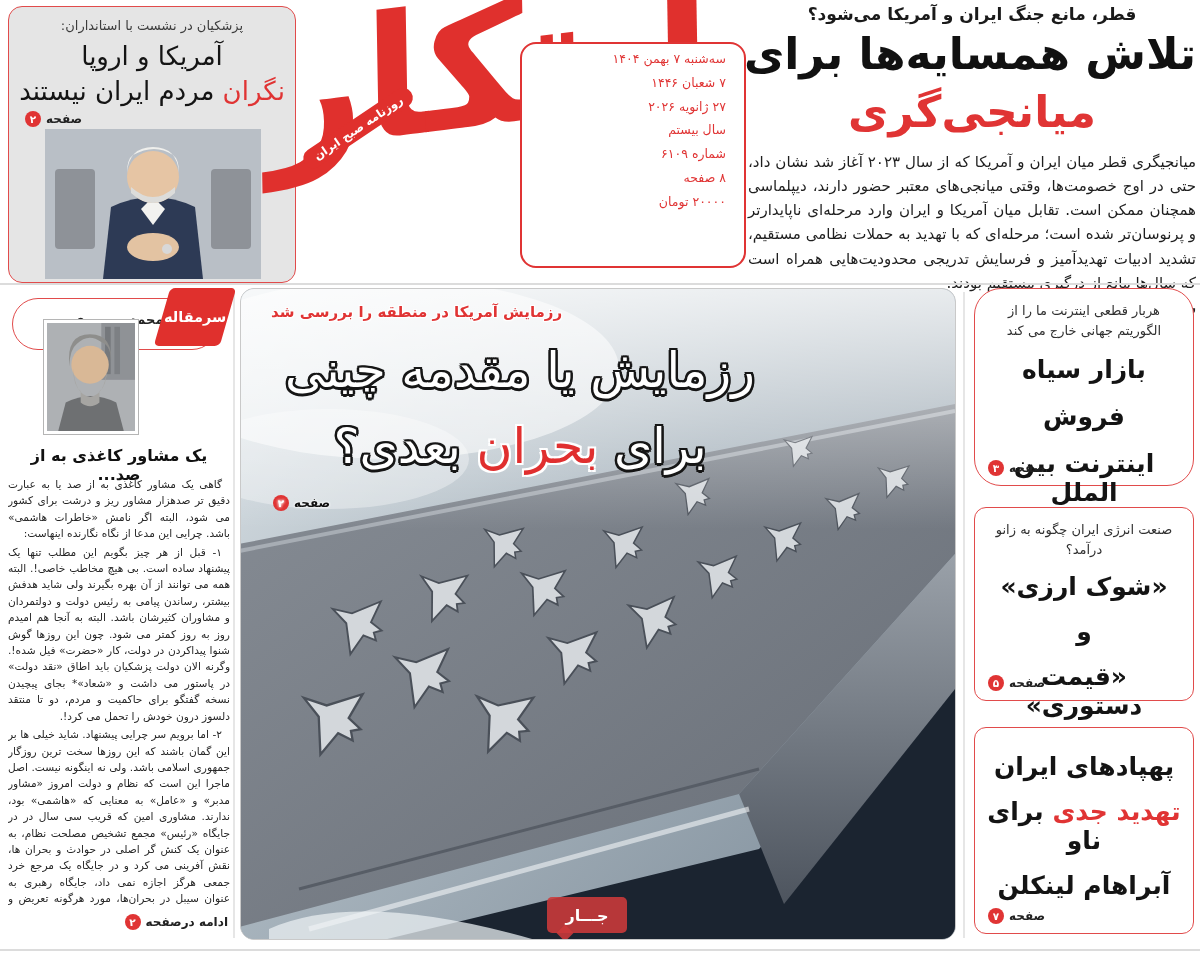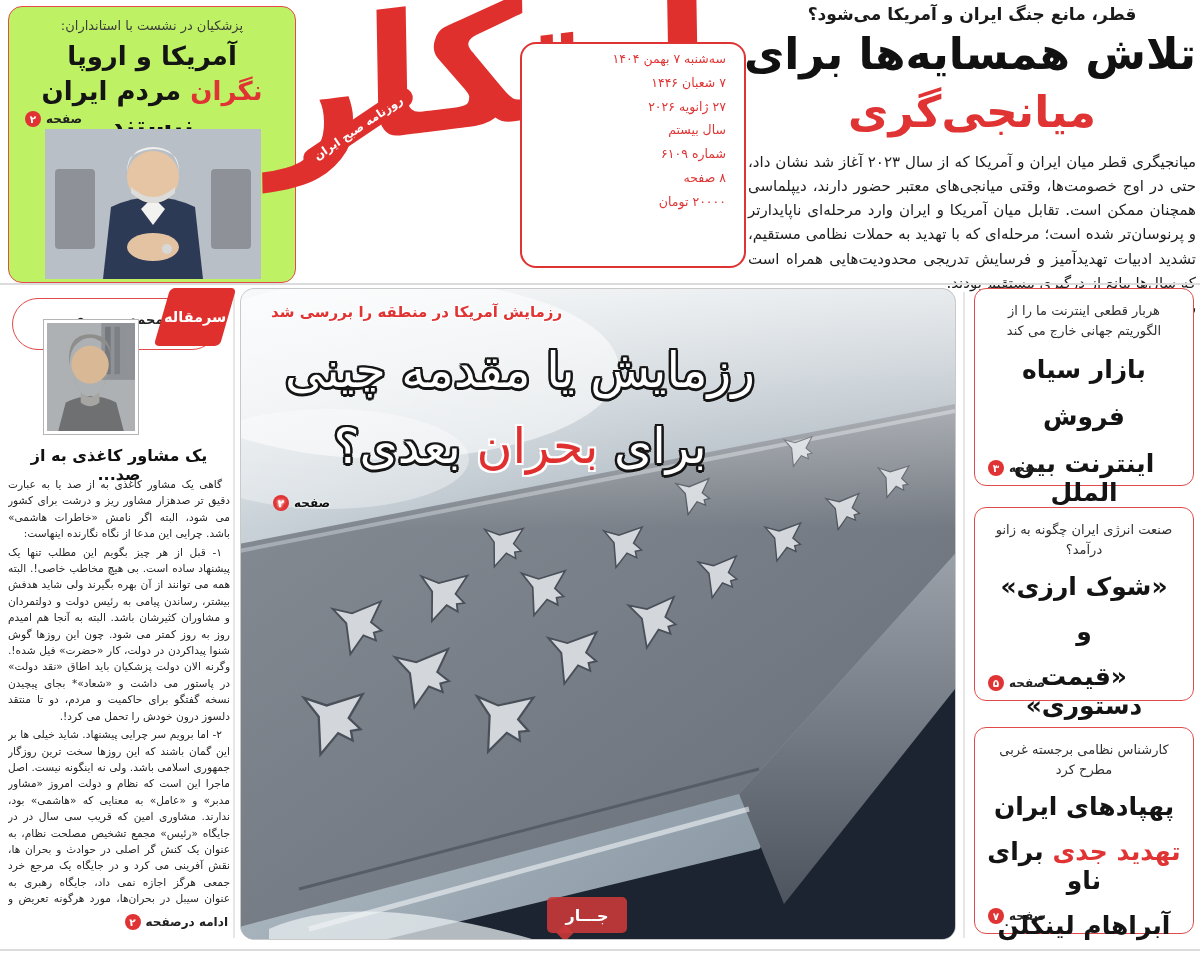--- a/index.html
+++ b/index.html
@@ -19,24 +19,24 @@
     flex:0 0 auto;
   }
   .pgrow { display:flex; align-items:center; gap:5px; font-size:12px; font-weight:bold; color:#222; }
   .red { color:#e03434; }
   .rule-h { position:absolute; background:#dcdcdc; height:2px; }
   .rule-v { position:absolute; background:#e6e6e6; width:1.5px; }
 
   
   #tl-box {
     left:8px; top:6px; width:288px; height:277px;
-    border:1.5px solid #e14b4b; border-radius:14px; overflow:hidden; background:#bef264;
+    border:1.5px solid #e14b4b; border-radius:14px; overflow:hidden; background:#e5e5e5;
   }
   #tl-box .kicker { margin-top:11px; text-align:center; font-size:13px; color:#3c3c3c; }
-  #tl-box .hl { margin-top:6px; text-align:center; font-size:26px; font-weight:bold; color:#141414; line-height:1.35; }
+  #tl-box .hl { margin-top:6px; text-align:center; font-size:26px; font-weight:normal; color:#141414; line-height:1.35; }
   #tl-box .pgrow { position:absolute; right:auto; left:16px; top:104px; }
   #tl-photo { position:absolute; left:36px; top:122px; width:216px; height:150px; }
 
   
   #logo-wrap { left:248px; top:0; width:480px; height:283px; overflow:visible; }
   #logo-text {
     position:absolute; left:18px; top:-18px; color:#e0302d;
     font-size:168px; font-weight:bold; line-height:1;
     transform:rotate(-7deg) skewX(-6deg); letter-spacing:-6px;
   }
@@ -117,21 +117,21 @@
   }
 
   
   .rbox {
     left:974px; width:220px; border:1.5px solid #e14b4b; border-radius:12px;
     background:#fff; text-align:center; padding:12px 10px 28px;
   }
   .rbox .kicker { font-size:13px; color:#303030; line-height:1.55; }
   .rbox .bh { font-size:25px; font-weight:bold; color:#141414; letter-spacing:-0.5px; }
   .rbox .pgrow { position:absolute; left:13px; bottom:9px; }
-  #rbox-0 { top:288px; height:198px; }
+  #rbox-0 { top:288px; height:198px;border-radius:27px; }
   #rbox-1 { top:507px; height:194px; }
   #rbox-2 { top:727px; height:207px; }
 </style>
 </head>
 <body>
 
 <div id="page">
 
   <div class="abs" id="tl-box">
     <div class="kicker">پزشکیان در نشست با استانداران:</div>
@@ -305,21 +305,20 @@
     <div class="bh red" style="margin-top:12px;">«شوک ارزی»</div>
     <div class="bh" style="margin-top:16px;">و</div>
     <div class="bh" style="margin-top:16px;">«قیمت دستوری»</div>
     <div class="pgrow">
       <span>صفحه</span>
       <span class="chip">۵</span>
     </div>
   </div>
 
   <div class="abs rbox" id="rbox-2">
-    <div class="kicker">کارشناس نظامی برجسته غربی مطرح کرد</div>
     <div class="bh" style="margin-top:12px;">پهپادهای ایران</div>
     <div class="bh" style="margin-top:16px;">
       <span class="red">تهدید جدی</span>
       <span>برای ناو</span>
     </div>
     <div class="bh" style="margin-top:16px;">آبراهام لینکلن</div>
     <div class="pgrow">
       <span>صفحه</span>
       <span class="chip">۷</span>
     </div>

